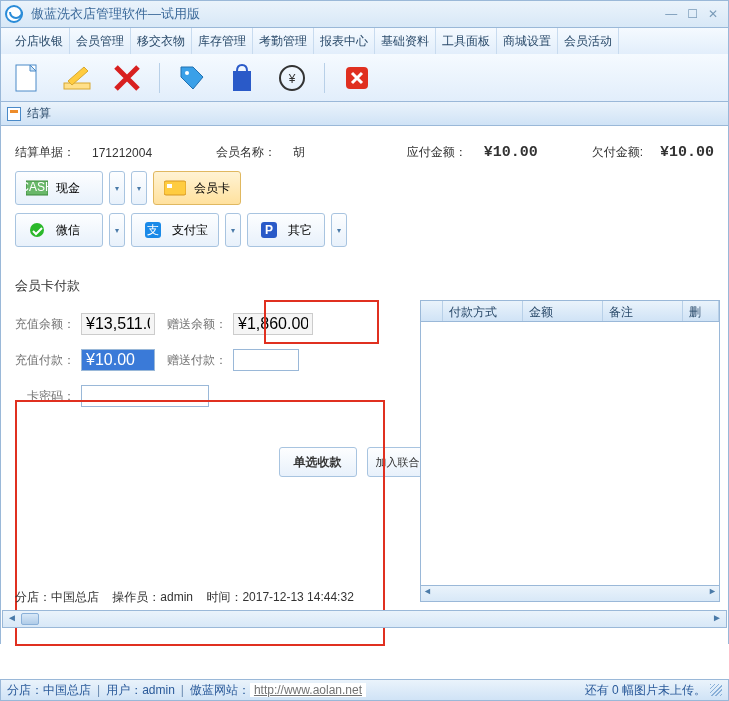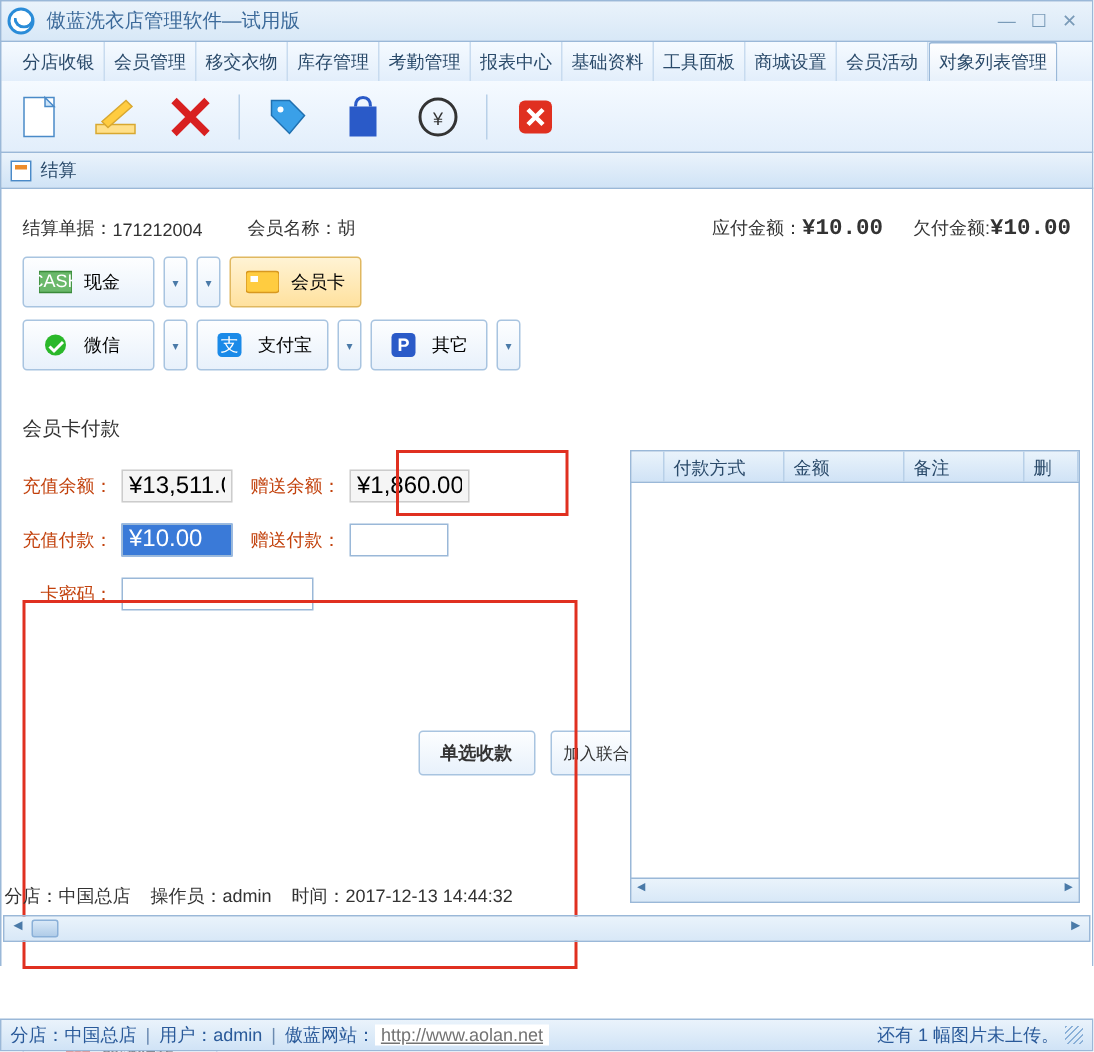--- a/index.html
+++ b/index.html
@@ -18,62 +18,62 @@
 
 .toolbar { height: 48px; background: linear-gradient(#f5faff,#e2eefb); border:1px solid #9ab8d8; border-top:none; display:flex; align-items:center; padding: 0 8px; gap: 14px;}
 .tbtn { width: 36px; height: 36px; display:flex; align-items:center; justify-content:center; cursor:pointer;}
 
 .subheader { height: 24px; background: linear-gradient(#eaf3fb,#d0e3f6); border:1px solid #9ab8d8; border-top:none; display:flex; align-items:center; padding: 0 6px; gap:6px; color:#2a4a6a;}
 .subheader .sicon { width:14px; height:14px; background:#fff; border:1px solid #4a8ac8; position:relative;}
 .subheader .sicon::after{content:'';position:absolute;width:8px;height:3px;background:#ee8c2a;top:2px;left:2px;}
 
 .workarea { position:relative; background:#fff; border-left:1px solid #9ab8d8; border-right:1px solid #9ab8d8; height: 518px; }
 
-.inforow { display:flex; align-items:center; padding: 18px 14px 10px 14px; gap: 0; color:#333;}
+.inforow { display:flex; align-items:center; padding: 18px 14px 10px 14px; gap: 17px; color:#333;}
 .inforow .lbl { color:#333; }
 .inforow .bignum { font-family: "Courier New", monospace; font-weight:bold; font-size:15px;}
 .inforow .spacer { flex:1; }
 
 .paybtns { padding: 0 14px; }
 .paybtn-row { display:flex; gap:6px; margin-bottom:8px;}
 .paybtn { height:34px; border:1px solid #a8c4e0; border-radius:3px; background:linear-gradient(#fdfeff,#e8f1fb); display:flex; align-items:center; padding: 0 10px; cursor:pointer; min-width:88px; gap:8px;}
 .paybtn .picon { width:22px; height:16px; }
 .paybtn.active { background:linear-gradient(#fff3d4,#ffe19e); border-color:#e0b860;}
 .dropbtn { width:16px; height:34px; border:1px solid #a8c4e0; border-radius:3px; background:linear-gradient(#fdfeff,#e8f1fb); display:flex; align-items:center; justify-content:center; cursor:pointer;}
 .dropbtn::after{content:'▾'; color:#4a7aa8; font-size:8px;}
 
 .redbox1 { position:absolute; border:2px solid #e03020; top:174px; left:263px; width:115px; height:44px; pointer-events:none;}
 .redbox2 { position:absolute; border:2px solid #e03020; top:274px; left:14px; width:370px; height:246px; pointer-events:none;}
 
 .cardpay { padding: 22px 14px 10px 14px; }
 .cardpay h3 { font-size:13px; font-weight:normal; color:#333; margin-bottom:18px;}
 .frow { display:flex; align-items:center; gap:6px; margin-bottom:14px;}
-.frow label { color:#c2410c; min-width:60px; text-align:right;}
+.frow label { color:#737373; min-width:60px; text-align:right;}
 .frow input { height:22px; border:1px solid #9ab8d8; padding:0 4px; font-size:16px;}
 .frow input[readonly] { background:#f5f5f5; border-color:#ccc;}
 .frow input.sel { background:#3a7ad8; color:#fff;}
 
 .actionbtns { display:flex; gap:10px; justify-content:center; margin-top:40px;}
-.abtn { height:30px; padding: 0 14px; border:1px solid #a8c4e0; border-radius:3px; background:linear-gradient(#fdfeff,#e8f1fb); cursor:pointer; font-weight:bold; color:#333;margin-top:40px;}
+.abtn { height:30px; padding: 0 14px; border:1px solid #a8c4e0; border-radius:3px; background:linear-gradient(#fdfeff,#e8f1fb); cursor:pointer; font-weight:bold; color:#333;}
 .abtn.small { font-weight:normal; padding:0 8px; font-size:11px;}
 
 .rightpane { position:absolute; top:174px; right:8px; width:300px; }
 .gridhead { height:22px; background:linear-gradient(#eaf3fb,#d0e3f6); border:1px solid #9ab8d8; display:flex;}
 .gcol { border-right:1px solid #b8d0e8; padding:3px 6px; color:#2a4a6a;}
 .gridbody { height:264px; border:1px solid #9ab8d8; border-top:none; background:#fff;}
 .gridscroll { height:16px; border:1px solid #9ab8d8; border-top:none; background:linear-gradient(#eaf3fb,#d8e8f7); position:relative;}
 .gridscroll::before{content:'◄';position:absolute;left:2px;top:0;font-size:9px;color:#4a7aa8;}
 .gridscroll::after{content:'►';position:absolute;right:2px;top:0;font-size:9px;color:#4a7aa8;}
 
 .combobtn { margin-top:26px; height:36px; width:160px; float:right; border:1px solid #a8c4e0; border-radius:3px; background:linear-gradient(#fdfeff,#e8f1fb); cursor:pointer; font-weight:bold; font-size:14px;}
 
 .cancelbtn { position:absolute; top:560px; left:14px; height:36px; width:130px; border:1px solid #a8c4e0; border-radius:3px; background:linear-gradient(#fdfeff,#e8f1fb); cursor:pointer; font-weight:bold; font-size:14px; display:flex; align-items:center; justify-content:center; gap:8px;}
 .cancelbtn .xicon{width:16px;height:16px;background:#e03020;border-radius:2px;color:#fff;display:flex;align-items:center;justify-content:center;font-size:11px;font-weight:bold;}
 
-.statusline { position:absolute; bottom:38px; left:2px; color:#333;}
+.statusline { position:absolute; bottom:38px; left:14px; color:#333;}
 .hsbar { position:absolute; bottom:16px; left:1px; right:1px; height:18px; border:1px solid #9ab8d8; background:linear-gradient(#eaf3fb,#d8e8f7);}
 .hsbar::before{content:'◄';position:absolute;left:4px;top:1px;font-size:10px;color:#4a7aa8;}
 .hsbar::after{content:'►';position:absolute;right:4px;top:1px;font-size:10px;color:#4a7aa8;}
 .hsthumb{position:absolute;left:18px;top:2px;width:18px;height:12px;background:linear-gradient(#d8e8f7,#b0cce8);border:1px solid #8ab0d8;border-radius:2px;}
 
 .footer { position:absolute; bottom:0; left:0; right:0; height:22px; background:linear-gradient(#eaf3fb,#d0e3f6); border:1px solid #9ab8d8; display:flex; align-items:center; padding:0 6px; color:#2a5a9a;}
 .footer .sep { margin: 0 6px; color:#6a8ab0;}
 .footer a { color:#737373; text-decoration:underline; background:#fff; padding:0 4px;}
 .footer .right { margin-left:auto; display:flex; align-items:center; gap:4px;}
 .footer .corner { width:12px; height:12px; background:repeating-linear-gradient(135deg,#8ab0d8 0 1px,transparent 1px 3px);}
@@ -95,21 +95,20 @@
   <div class="mitem">分店收银</div>
   <div class="mitem">会员管理</div>
   <div class="mitem">移交衣物</div>
   <div class="mitem">库存管理</div>
   <div class="mitem">考勤管理</div>
   <div class="mitem">报表中心</div>
   <div class="mitem">基础资料</div>
   <div class="mitem">工具面板</div>
   <div class="mitem">商城设置</div>
   <div class="mitem">会员活动</div>
-  <div class="mitem active">对象列表管理</div>
 </div>
 
 <div class="toolbar">
   <div class="tbtn">
       <svg width="30" height="30">
         <rect x="4" y="2" width="20" height="26" fill="#fff" stroke="#4a8ac8"></rect>
         <path d="M18 2 L24 8 L18 8 Z" fill="#cde4f8" stroke="#4a8ac8"></path>
       </svg>
     </div>
   <div class="tbtn">
@@ -280,16 +279,16 @@
 <div class="footer">
   <span>分店：</span>
     <span>中国总店</span>
   <span class="sep">|</span>
   <span>用户：</span>
     <span>admin</span>
   <span class="sep">|</span>
   <span>傲蓝网站：</span>
   <a>http://www.aolan.net</a>
   <div class="right">
-    <span>还有 1 幅图片未上传。</span>
+    <span>还有 0 幅图片未上传。</span>
     <div class="corner"></div>
   </div>
 </div>
 
 </body></html>

